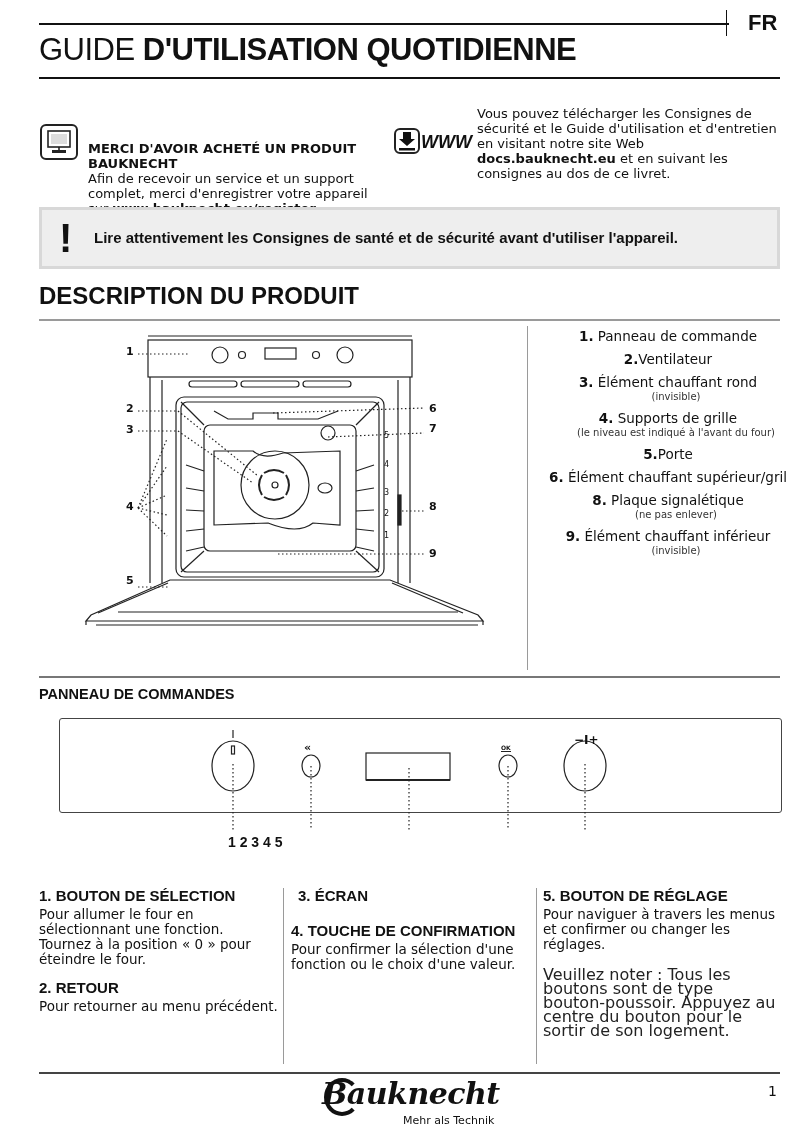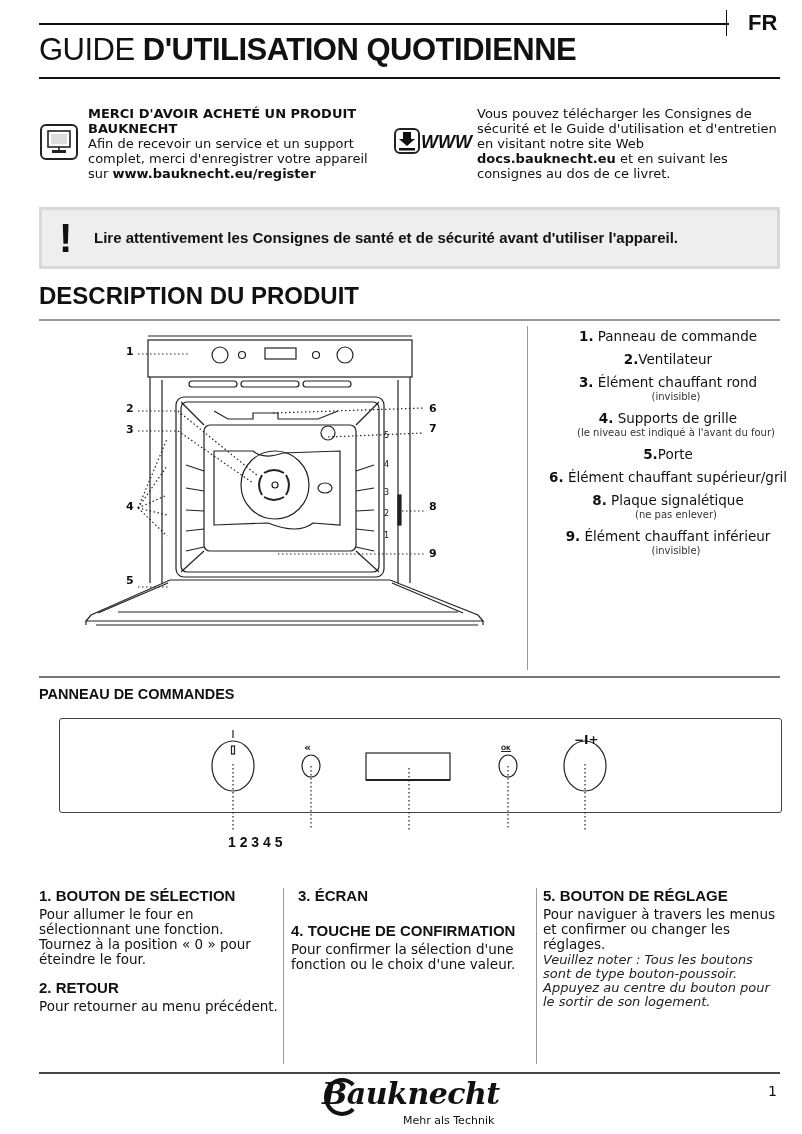--- a/index.html
+++ b/index.html
@@ -11,21 +11,21 @@
   .top-rule { left: 39px; top: 23px; width: 690px; height: 2px; background: #111; }
   .top-tick { left: 726px; top: 10px; width: 1px; height: 26px; background: #111; }
   .lang { left: 748px; top: 10px; font-family: "Liberation Sans", sans-serif; font-weight: bold; font-size: 22px; }
   .title { left: 39px; top: 32px; font-family: "Liberation Sans", sans-serif; font-size: 31px; letter-spacing: -0.5px; white-space: nowrap; }
   .title b { font-weight: bold; }
   .title-rule { left: 39px; top: 77px; width: 741px; height: 2px; background: #111; }
 
   
   .icon-box { border: 2px solid #222; border-radius: 6px; }
   .intro-left { left: 88px; top: 106px; width: 300px; font-size: 13px; line-height: 15px; }
-  .intro-left .h { font-weight: bold; font-size: 13px; }
+  .intro-left .h { font-weight: bold; font-size: 13px; margin-top: 35px; }
   .intro-right { left: 477px; top: 106px; width: 300px; font-size: 13px; line-height: 15px; }
   .intro-left b, .intro-right b { font-weight: bold; }
 
   
   .warn { left: 39px; top: 207px; width: 741px; height: 62px; background: #eeeeee; border: 3px solid #d8d8d8; }
   .warn-mark { left: 17px; top: 6px; font-family: "Liberation Sans", sans-serif; font-weight: bold; font-size: 40px; }
   .warn-text { left: 52px; top: 19px; font-family: "Liberation Sans", sans-serif; font-weight: bold; font-size: 15px; white-space: nowrap; }
 
   .h1 { font-family: "Liberation Sans", sans-serif; font-weight: bold; font-size: 24px; white-space: nowrap; }
   .rule-grey { height: 2px; background: #9a9a9a; }
@@ -39,21 +39,21 @@
   .vline { width: 1px; background: #9a9a9a; }
 
   .h2 { font-family: "Liberation Sans", sans-serif; font-weight: bold; font-size: 14.5px; white-space: nowrap; }
 
   
   .panel { left: 59px; top: 718px; width: 723px; height: 95px; border: 1.5px solid #444; border-radius: 3px; }
 
   .cols { top: 888px; font-size: 13.5px; line-height: 15px; }
   .col-h { font-family: "Liberation Sans", sans-serif; font-weight: bold; font-size: 15px; margin-bottom: 4px; white-space: nowrap; }
   .col-p { margin-bottom: 13px; }
-  .col-note { font-size: 13px; line-height: 14px; color: #222; font-style: italic; }
+  .col-note { font-size: 16px; line-height: 14px; color: #222; }
 
   .foot-rule { left: 39px; top: 1072px; width: 741px; height: 1.5px; background: #444; }
   .brand { left: 322px; top: 1076px; font-family: "DejaVu Serif", serif; font-weight: bold; font-style: italic; font-size: 30px; letter-spacing: -0.5px; }
   .tagline { left: 403px; top: 1114px; font-size: 11px; }
   .pageno { left: 768px; top: 1083px; font-size: 14px; }
 </style>
 </head>
 <body>
 
 <div class="abs top-rule"></div>
@@ -250,21 +250,21 @@
 </div>
 <div class="abs vline" style="left:283px;top:888px;height:176px;"></div>
 <div class="abs cols" style="left:291px;width:240px;">
   <div class="col-h" style="margin-bottom:20px;margin-left:7px;">3. ÉCRAN</div>
   <div class="col-h">4. TOUCHE DE CONFIRMATION</div>
   <div class="col-p">Pour confirmer la sélection d'une fonction ou le choix d'une valeur.</div>
 </div>
 <div class="abs vline" style="left:536px;top:888px;height:176px;"></div>
 <div class="abs cols" style="left:543px;width:235px;">
   <div class="col-h">5. BOUTON DE RÉGLAGE</div>
-  <div class="col-p" style="margin-bottom:1px;">Pour naviguer à travers les menus et confirmer ou changer les réglages.</div>
+  <div class="col-p" style="margin-bottom:16px;">Pour naviguer à travers les menus et confirmer ou changer les réglages.</div>
   <div class="col-note">Veuillez noter : Tous les boutons sont de type bouton-poussoir. Appuyez au centre du bouton pour le sortir de son logement.</div>
 </div>
 
 <div class="abs foot-rule"></div>
 <div class="abs" style="left:324px;top:1078px;width:36px;height:38px;border:4px solid #111;border-right-color:transparent;border-radius:50%;"></div>
 <div class="abs brand">Bauknecht</div>
 <div class="abs tagline">Mehr als Technik</div>
 <div class="abs pageno">1</div>
 
 </body></html>

